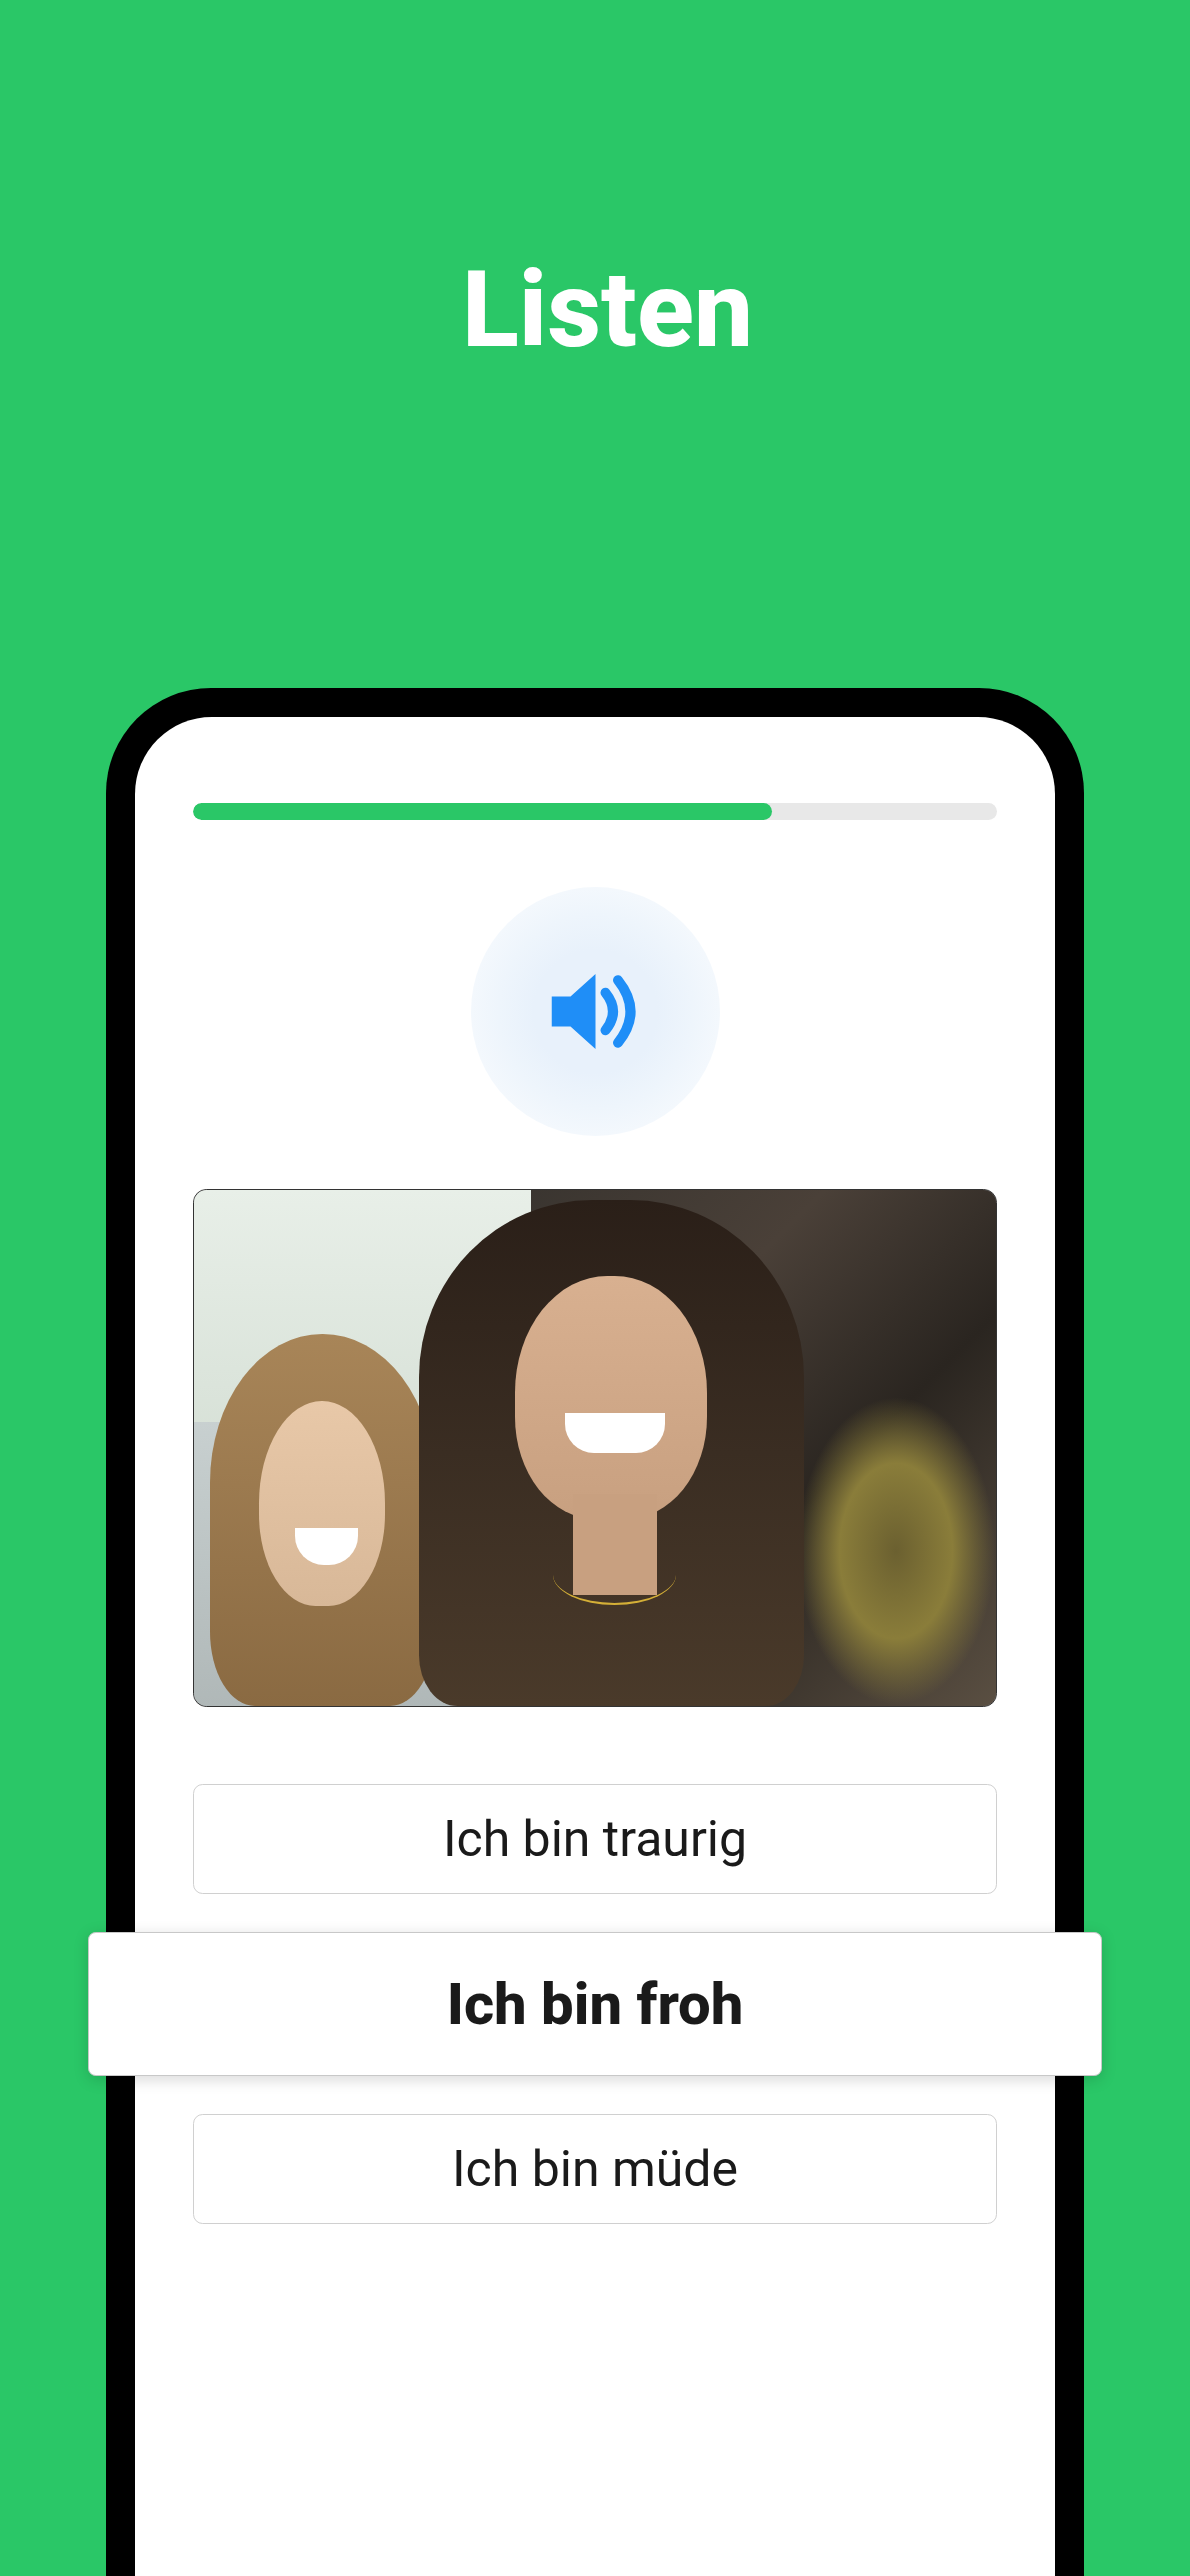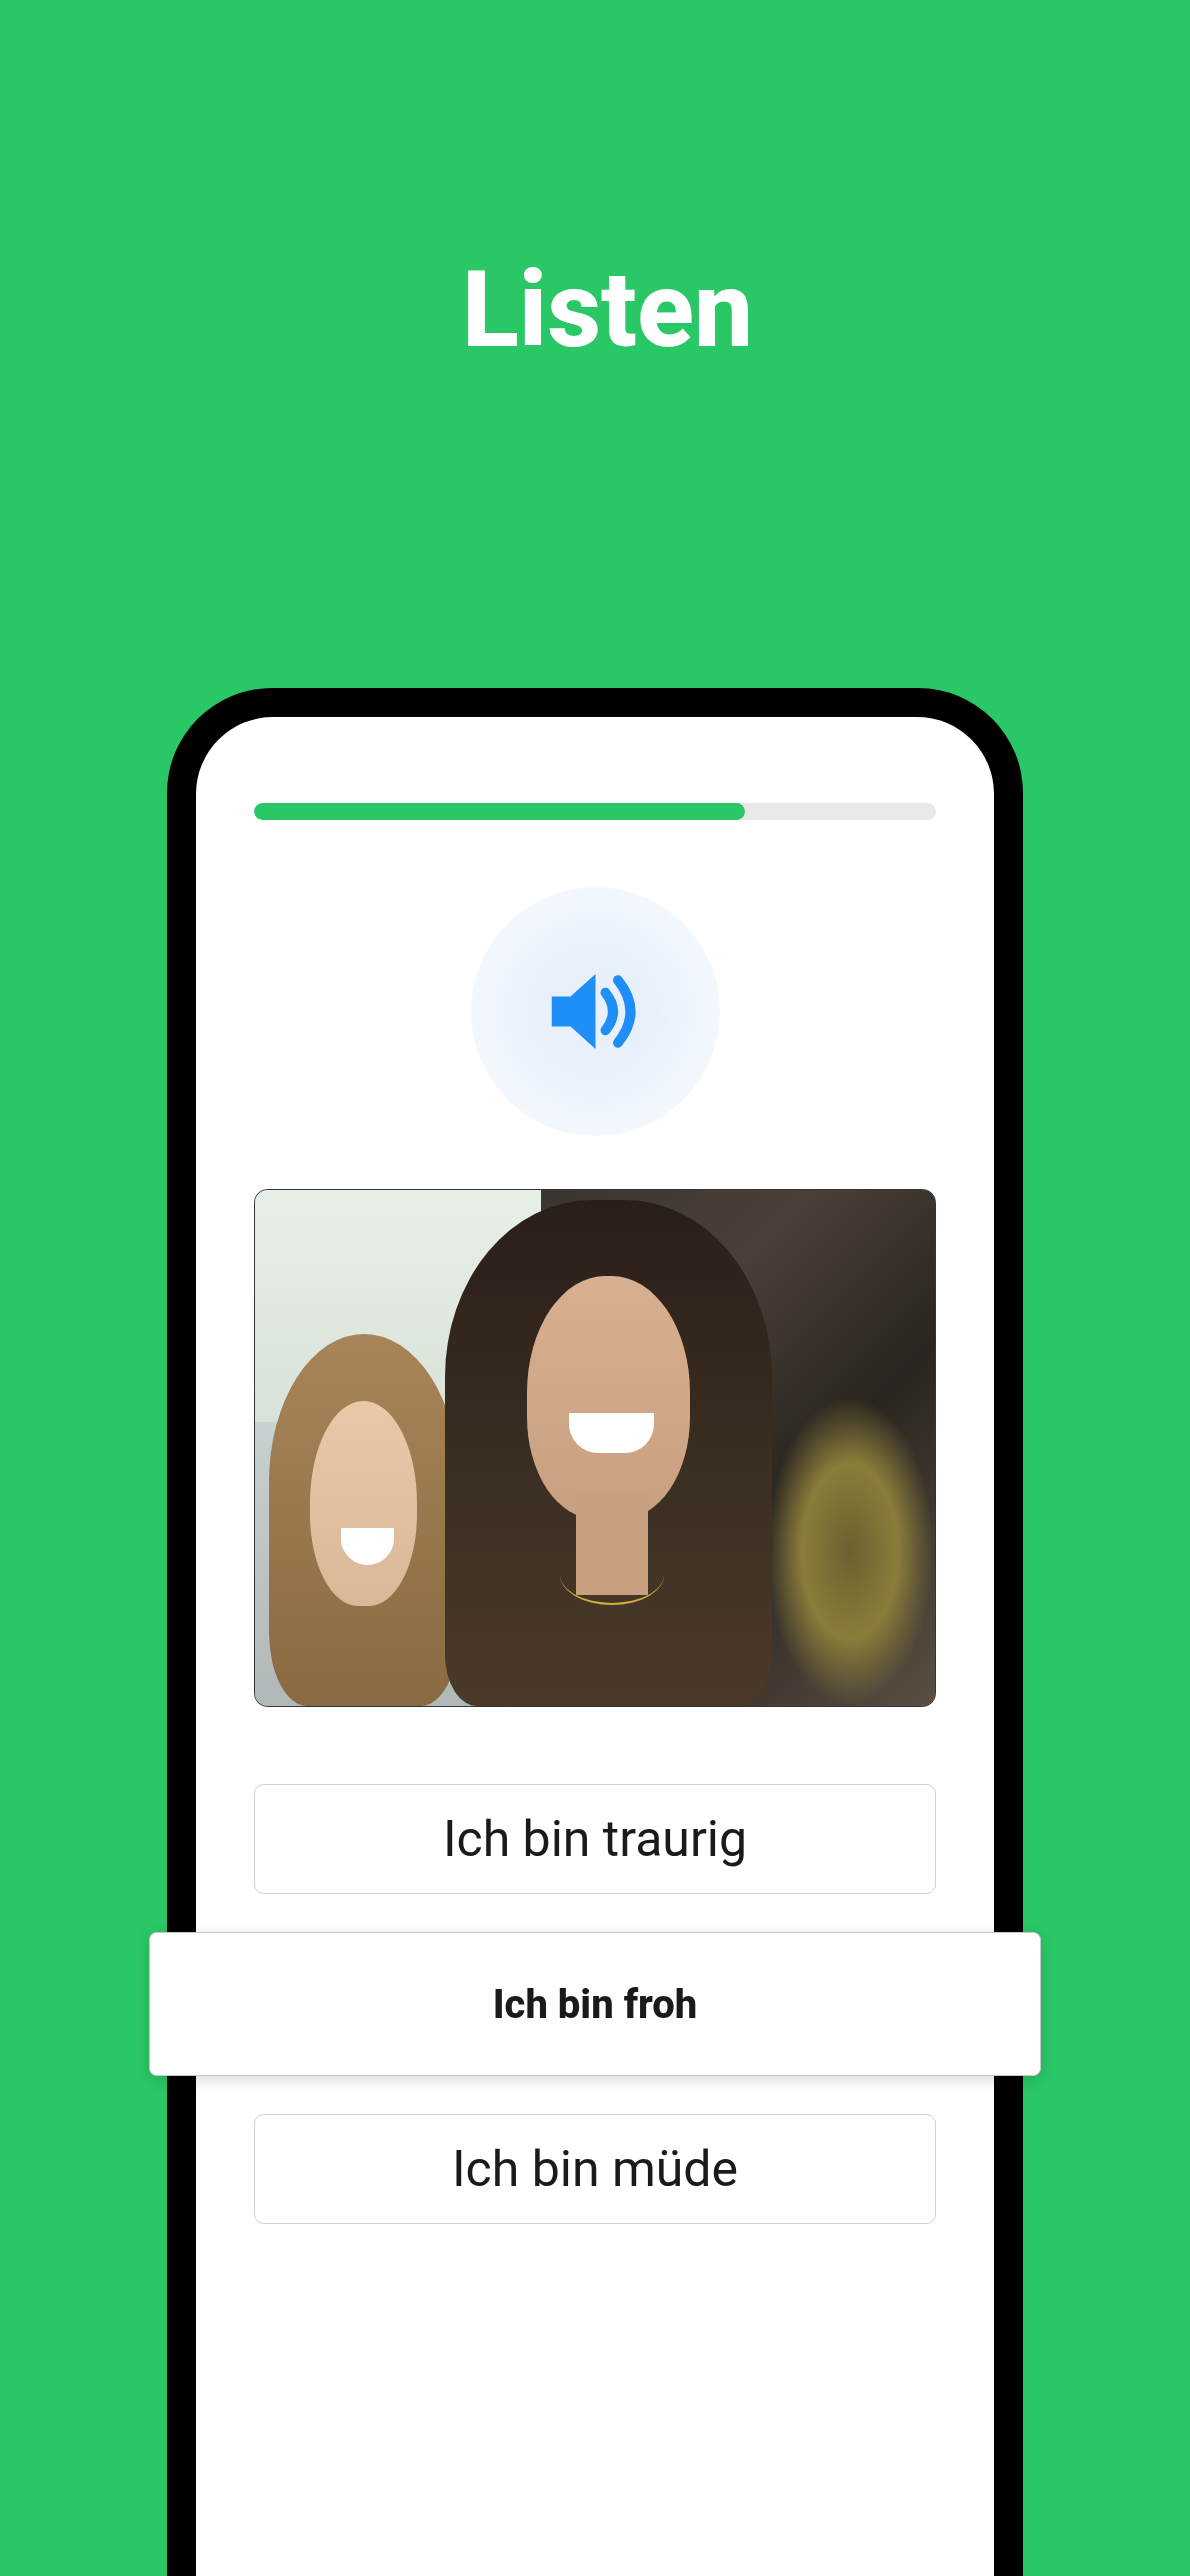--- a/index.html
+++ b/index.html
@@ -24,21 +24,21 @@
       text-align: center;
       padding-top: 249px;
       padding-left: 25px;
     }
 
     .phone-frame {
       position: absolute;
       bottom: 0;
       left: 50%;
       transform: translateX(-50%);
-      width: 856px;
+      width: 978px;
       height: 1888px;
       background: #000000;
       border-radius: 105px 105px 0 0;
       padding: 29px;
       padding-bottom: 0;
     }
 
     .phone-screen {
       width: 100%;
       height: 100%;
@@ -259,21 +259,21 @@
       left: -105px;
       right: -105px;
       height: 144px;
       border: 1.9px solid #c8c8c8;
       border-radius: 7.7px;
       background: #ffffff;
       box-shadow: 0 3.8px 15.3px rgba(0, 0, 0, 0.15);
       display: flex;
       align-items: center;
       justify-content: center;
-      font-size: 40px;
+      font-size: 58px;
       font-weight: 800;
       color: #1a1a1a;
       cursor: pointer;
       z-index: 10;
     }
 
     .option-wrapper-selected {
       position: relative;
       height: 144px;
     }

